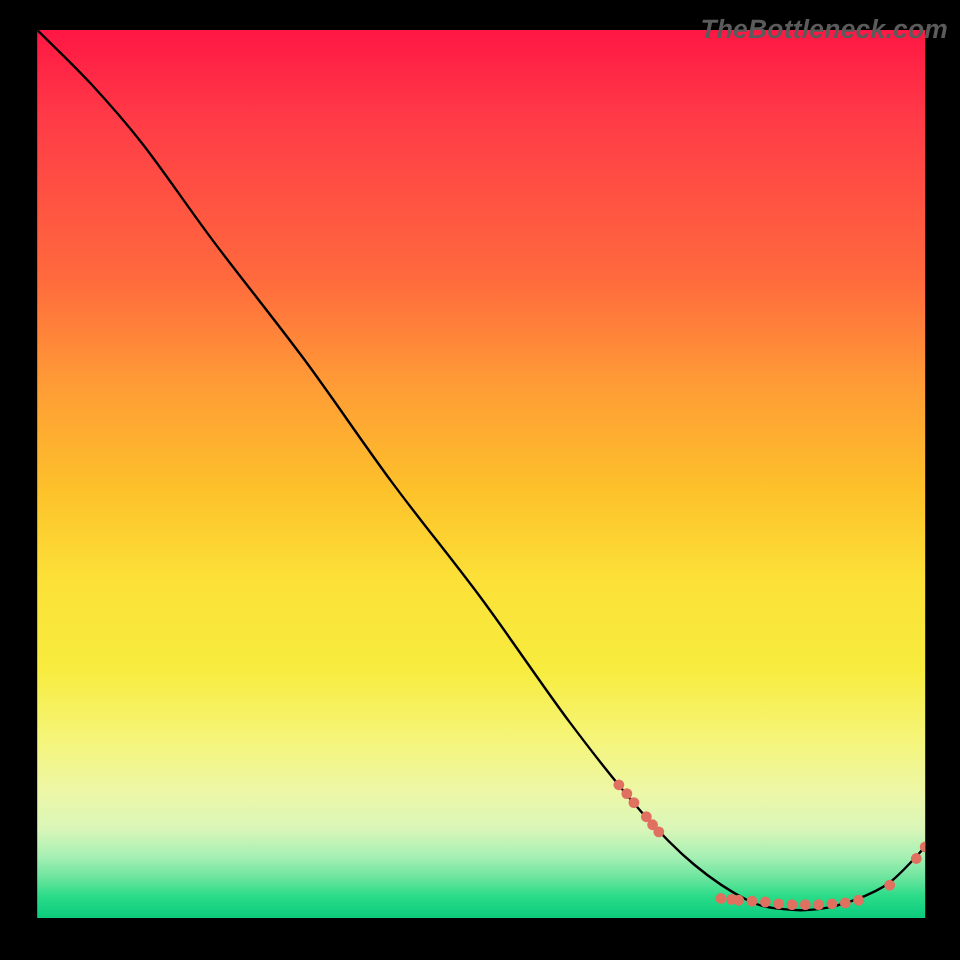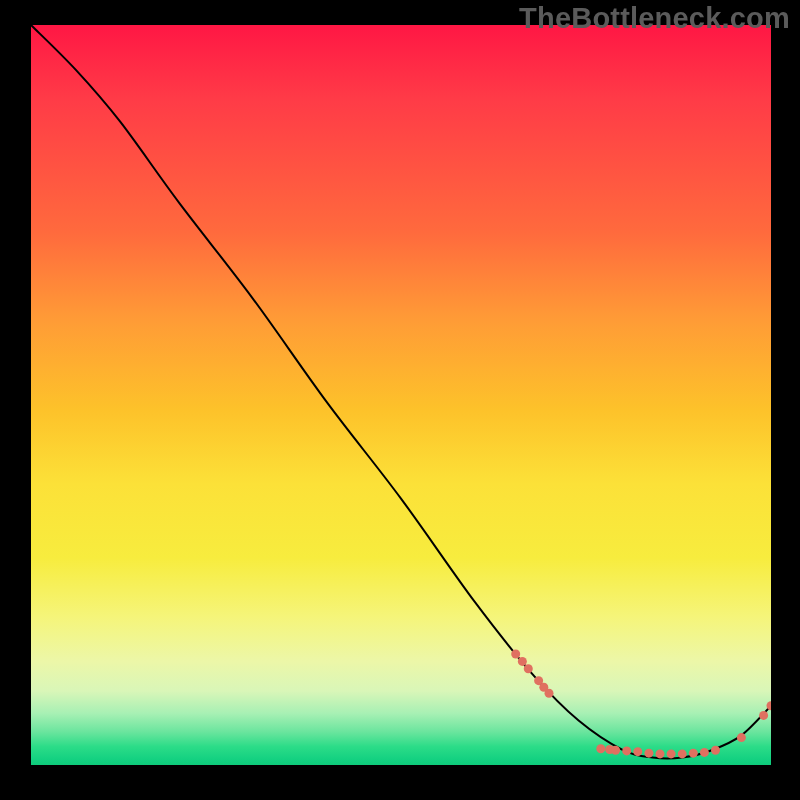--- a/index.html
+++ b/index.html
@@ -12,27 +12,28 @@
     font-family: Arial, Helvetica, sans-serif;
   }
   .frame {
     position: relative;
     width: 800px;
     height: 800px;
     background: #000;
   }
   .watermark {
     position: absolute;
-    top: 2px;
+    top: 12px;
     right: 10px;
-    font-size: 29px;
+    font-size: 22px;
     font-weight: 600;
     color: #5b5b5b;
     letter-spacing: 0.2px;
     z-index: 10;
+    font-style: italic;
   }
   .plot-area {
     position: absolute;
     left: 31px;
     top: 25px;
     width: 740px;
     height: 740px;
     
     background: linear-gradient(
       to bottom,

